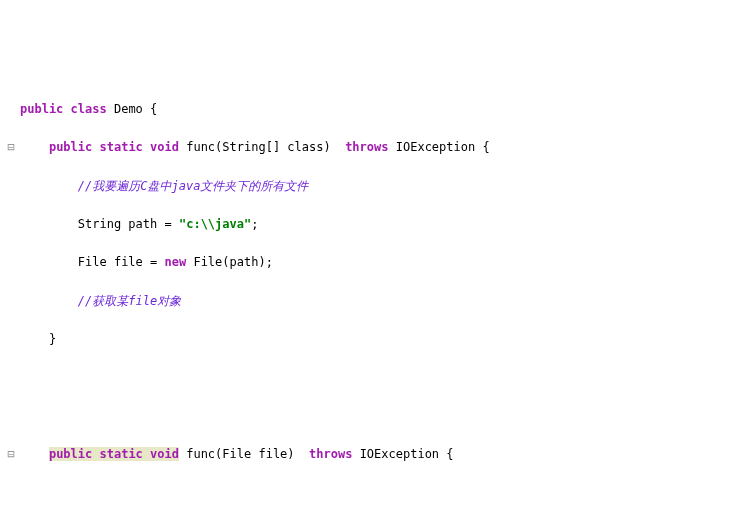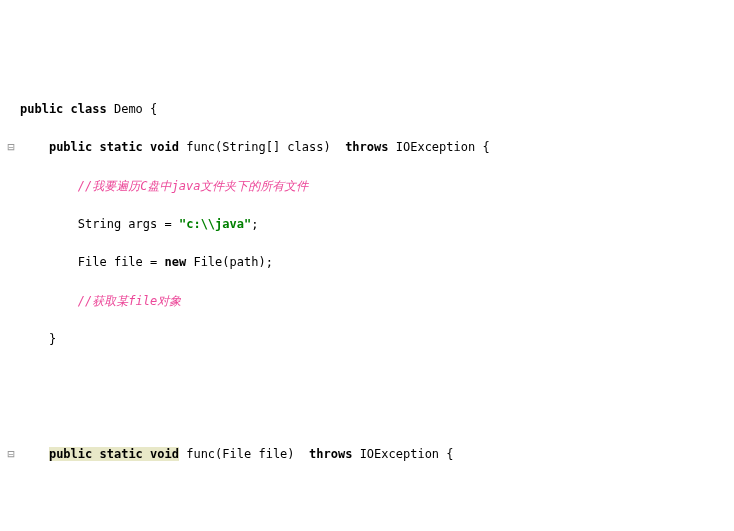--- a/index.html
+++ b/index.html
@@ -8,36 +8,36 @@
   font-size: 12px;
   background: #fff;
   color: #000;
   white-space: pre;
   padding: 4px 0;
   line-height: 1.6;
 }
 .line { display: block; padding-left: 2px; }
 .gutter { display: inline-block; width: 18px; text-align: center; vertical-align: top; }
 .fold { color: #999; cursor: pointer; }
-.kw { color: #000000; font-weight: bold; }
+.kw { color: #a21caf; font-weight: bold; }
 .str { color: #008000; font-weight: bold; }
-.comment { color: #ec4899; font-style: italic; }
+.comment { color: #6d28d9; font-style: italic; }
 .static-m { color: #000; font-style: italic; }
 .warn { background: #e8e8c8; }
 </style>
 </head>
 <body>
 
 
 
 <div>
 <span class="line"><span class="gutter"></span><span class="kw">public class</span> <span>Demo</span> <span>{</span></span>
 <span class="line"><span class="gutter fold">⊟</span>    <span class="kw">public static void</span> <span>func</span><span>(String[] class)</span>  <span class="kw">throws</span> <span>IOException</span> <span>{</span></span>
 <span class="line"><span class="gutter"></span>        <span class="comment">//我要遍历C盘中java文件夹下的所有文件</span></span>
-<span class="line"><span class="gutter"></span>        <span>String args = </span><span class="str">"c:\\java"</span><span>;</span></span>
+<span class="line"><span class="gutter"></span>        <span>String path = </span><span class="str">"c:\\java"</span><span>;</span></span>
 <span class="line"><span class="gutter"></span>        <span>File file = </span><span class="kw">new</span><span> File(path);</span></span>
 <span class="line"><span class="gutter"></span>        <span class="comment">//获取某file对象</span></span>
 <span class="line"><span class="gutter"></span>    }</span>
 <span class="line"><span class="gutter"></span></span>
 <span class="line"><span class="gutter"></span></span>
 <span class="line"><span class="gutter fold">⊟</span>    <span class="kw warn">public static void</span> <span>func</span><span>(File file)</span>  <span class="kw">throws</span> <span>IOException</span> <span>{</span></span>
 
 
 
 

